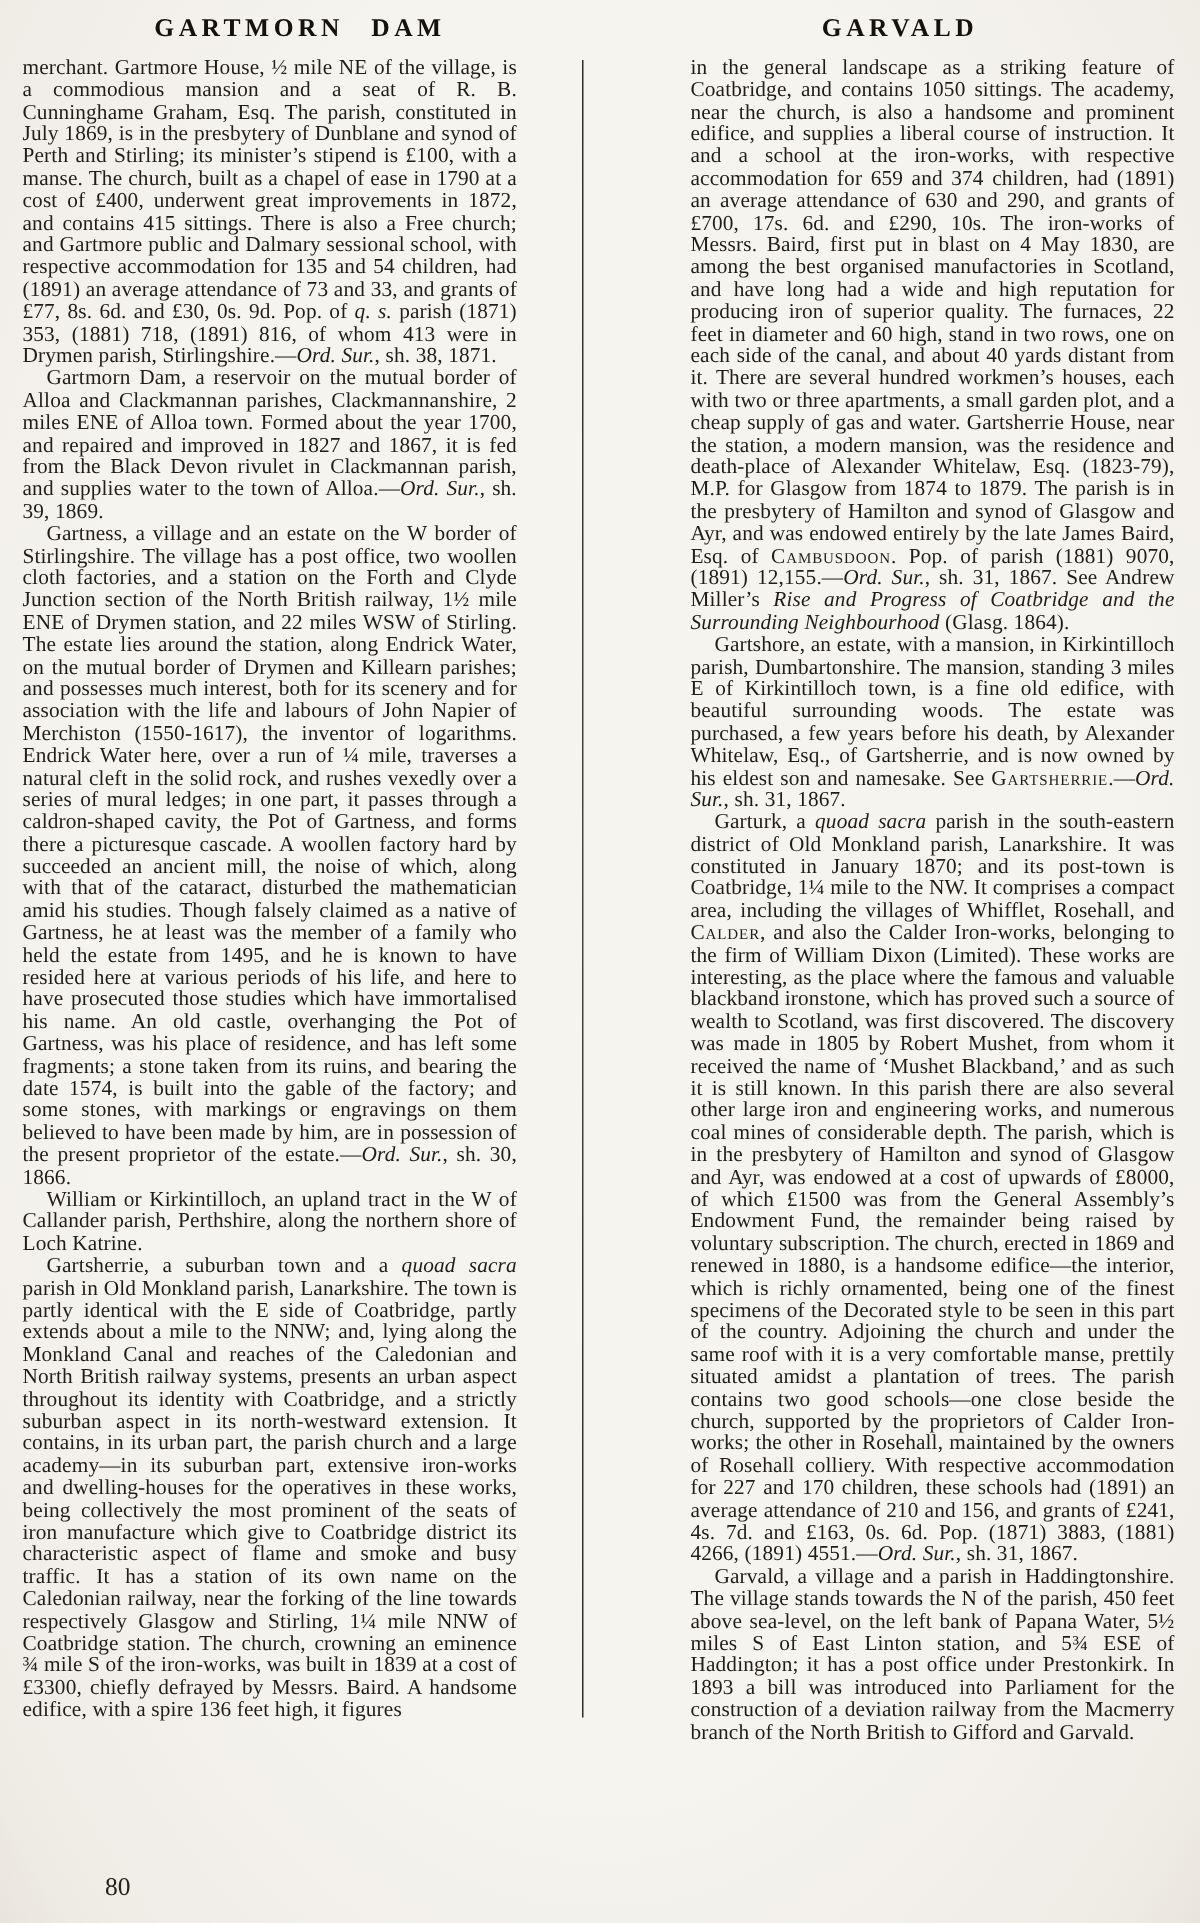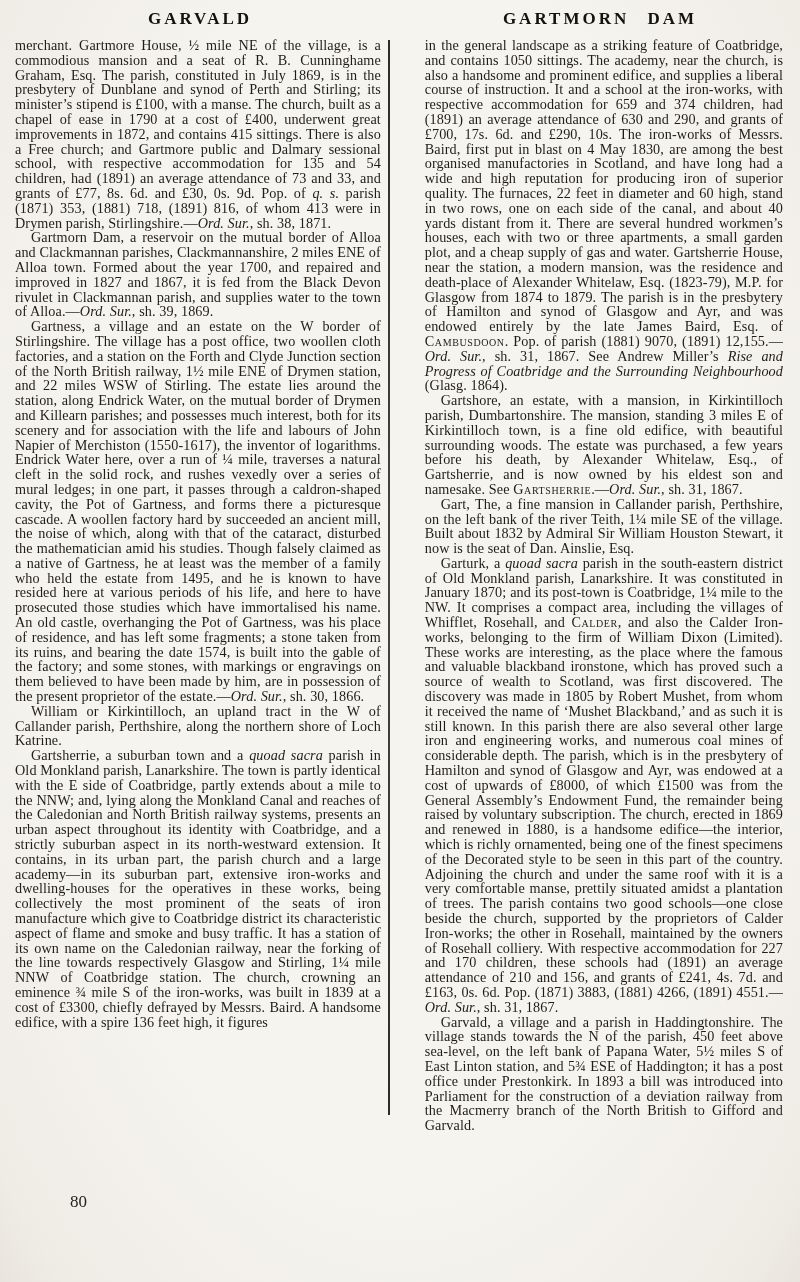--- a/index.html
+++ b/index.html
@@ -25,20 +25,21 @@
     font-weight:bold;
     font-size:17px;
     letter-spacing:3px;
     word-spacing:11px;
     color:#15120e;
   }
   .columns {
     display:flex;
     align-items:stretch;
     padding:9px 17px 0 15px;
+    gap:36px;
   }
   .col {
     text-align:justify;
     font-size:14.2px;
     line-height:14.8px;
     letter-spacing:0.1px;
     color:#201c17;
   }
   .col-left  { width:384px; padding-right:7px; }
   .col-right { width:376px; padding-left:11px;margin-left:24px; }
@@ -48,44 +49,43 @@
     margin-top:2px;
     margin-bottom:18px;
   }
   .col p { margin:0; text-indent:16px; }
   .col p.noindent { text-indent:0; }
   .seg-bold { font-weight:normal; }
   .seg-italic { font-style:italic; }
   .seg-smallcaps { font-variant:small-caps; letter-spacing:0.6px; }
   .page-number {
     position:absolute;
-    left:70px; top:1192px;
+    left:70px; top:1248px;
     font-size:17px;
     color:#25211b;
   }
 </style>
 </head>
 <body>
 
 <div class="page">
   <div class="running-heads">
+    <div class="running-head">GARTMORN DAM</div>
     <div class="running-head">GARVALD</div>
-    <div class="running-head">GARTMORN DAM</div>
   </div>
   <div class="columns">
     <div class="col col-left" id="col-left">
         <p class="noindent"><span class="seg-plain">merchant. Gartmore House, ½ mile NE of the village, is a commodious mansion and a seat of R. B. Cunninghame Graham, Esq. The parish, constituted in July 1869, is in the presbytery of Dunblane and synod of Perth and Stirling; its minister’s stipend is £100, with a manse. The church, built as a chapel of ease in 1790 at a cost of £400, underwent great improvements in 1872, and contains 415 sittings. There is also a Free church; and Gartmore public and Dalmary sessional school, with respective accommodation for 135 and 54 children, had (1891) an average attendance of 73 and 33, and grants of £77, 8s. 6d. and £30, 0s. 9d. Pop. of </span><span class="seg-italic">q. s.</span><span class="seg-plain"> parish (1871) 353, (1881) 718, (1891) 816, of whom 413 were in Drymen parish, Stirlingshire.—</span><span class="seg-italic">Ord. Sur.</span><span class="seg-plain">, sh. 38, 1871.</span></p>
         <p><span class="seg-bold">Gartmorn Dam,</span><span class="seg-plain"> a reservoir on the mutual border of Alloa and Clackmannan parishes, Clackmannanshire, 2 miles ENE of Alloa town. Formed about the year 1700, and repaired and improved in 1827 and 1867, it is fed from the Black Devon rivulet in Clackmannan parish, and supplies water to the town of Alloa.—</span><span class="seg-italic">Ord. Sur.</span><span class="seg-plain">, sh. 39, 1869.</span></p>
         <p><span class="seg-bold">Gartness,</span><span class="seg-plain"> a village and an estate on the W border of Stirlingshire. The village has a post office, two woollen cloth factories, and a station on the Forth and Clyde Junction section of the North British railway, 1½ mile ENE of Drymen station, and 22 miles WSW of Stirling. The estate lies around the station, along Endrick Water, on the mutual border of Drymen and Killearn parishes; and possesses much interest, both for its scenery and for association with the life and labours of John Napier of Merchiston (1550-1617), the inventor of logarithms. Endrick Water here, over a run of ¼ mile, traverses a natural cleft in the solid rock, and rushes vexedly over a series of mural ledges; in one part, it passes through a caldron-shaped cavity, the Pot of Gartness, and forms there a picturesque cascade. A woollen factory hard by succeeded an ancient mill, the noise of which, along with that of the cataract, disturbed the mathematician amid his studies. Though falsely claimed as a native of Gartness, he at least was the member of a family who held the estate from 1495, and he is known to have resided here at various periods of his life, and here to have prosecuted those studies which have immortalised his name. An old castle, overhanging the Pot of Gartness, was his place of residence, and has left some fragments; a stone taken from its ruins, and bearing the date 1574, is built into the gable of the factory; and some stones, with markings or engravings on them believed to have been made by him, are in possession of the present proprietor of the estate.—</span><span class="seg-italic">Ord. Sur.</span><span class="seg-plain">, sh. 30, 1866.</span></p>
         <p><span class="seg-bold">William</span><span class="seg-plain"> or </span><span class="seg-bold">Kirkintilloch,</span><span class="seg-plain"> an upland tract in the W of Callander parish, Perthshire, along the northern shore of Loch Katrine.</span></p>
         <p><span class="seg-bold">Gartsherrie,</span><span class="seg-plain"> a suburban town and a </span><span class="seg-italic">quoad sacra</span><span class="seg-plain"> parish in Old Monkland parish, Lanarkshire. The town is partly identical with the E side of Coatbridge, partly extends about a mile to the NNW; and, lying along the Monkland Canal and reaches of the Caledonian and North British railway systems, presents an urban aspect throughout its identity with Coatbridge, and a strictly suburban aspect in its north-westward extension. It contains, in its urban part, the parish church and a large academy—in its suburban part, extensive iron-works and dwelling-houses for the operatives in these works, being collectively the most prominent of the seats of iron manufacture which give to Coatbridge district its characteristic aspect of flame and smoke and busy traffic. It has a station of its own name on the Caledonian railway, near the forking of the line towards respectively Glasgow and Stirling, 1¼ mile NNW of Coatbridge station. The church, crowning an eminence ¾ mile S of the iron-works, was built in 1839 at a cost of £3300, chiefly defrayed by Messrs. Baird. A handsome edifice, with a spire 136 feet high, it figures</span></p>
       </div>
     <div class="col-divider"></div>
     <div class="col col-right" id="col-right">
         <p class="noindent"><span class="seg-plain">in the general landscape as a striking feature of Coatbridge, and contains 1050 sittings. The academy, near the church, is also a handsome and prominent edifice, and supplies a liberal course of instruction. It and a school at the iron-works, with respective accommodation for 659 and 374 children, had (1891) an average attendance of 630 and 290, and grants of £700, 17s. 6d. and £290, 10s. The iron-works of Messrs. Baird, first put in blast on 4 May 1830, are among the best organised manufactories in Scotland, and have long had a wide and high reputation for producing iron of superior quality. The furnaces, 22 feet in diameter and 60 high, stand in two rows, one on each side of the canal, and about 40 yards distant from it. There are several hundred workmen’s houses, each with two or three apartments, a small garden plot, and a cheap supply of gas and water. Gartsherrie House, near the station, a modern mansion, was the residence and death-place of Alexander Whitelaw, Esq. (1823-79), M.P. for Glasgow from 1874 to 1879. The parish is in the presbytery of Hamilton and synod of Glasgow and Ayr, and was endowed entirely by the late James Baird, Esq. of </span><span class="seg-smallcaps">Cambusdoon</span><span class="seg-plain">. Pop. of parish (1881) 9070, (1891) 12,155.—</span><span class="seg-italic">Ord. Sur.</span><span class="seg-plain">, sh. 31, 1867. See Andrew Miller’s </span><span class="seg-italic">Rise and Progress of Coatbridge and the Surrounding Neighbourhood</span><span class="seg-plain"> (Glasg. 1864).</span></p>
         <p><span class="seg-bold">Gartshore,</span><span class="seg-plain"> an estate, with a mansion, in Kirkintilloch parish, Dumbartonshire. The mansion, standing 3 miles E of Kirkintilloch town, is a fine old edifice, with beautiful surrounding woods. The estate was purchased, a few years before his death, by Alexander Whitelaw, Esq., of Gartsherrie, and is now owned by his eldest son and namesake. See </span><span class="seg-smallcaps">Gartsherrie</span><span class="seg-plain">.—</span><span class="seg-italic">Ord. Sur.</span><span class="seg-plain">, sh. 31, 1867.</span></p>
-        <p><span class="seg-bold">Gart, The,</span><span class="seg-plain"> a fine mansion in Callander parish, Perthshire, on the left bank of the river Teith, 1¼ mile SE of the village. Built about 1832 by Admiral Sir William Houston Stewart, it now is the seat of Dan. Ainslie, Esq.</span></p>
         <p><span class="seg-bold">Garturk,</span><span class="seg-plain"> a </span><span class="seg-italic">quoad sacra</span><span class="seg-plain"> parish in the south-eastern district of Old Monkland parish, Lanarkshire. It was constituted in January 1870; and its post-town is Coatbridge, 1¼ mile to the NW. It comprises a compact area, including the villages of Whifflet, Rosehall, and </span><span class="seg-smallcaps">Calder</span><span class="seg-plain">, and also the Calder Iron-works, belonging to the firm of William Dixon (Limited). These works are interesting, as the place where the famous and valuable blackband ironstone, which has proved such a source of wealth to Scotland, was first discovered. The discovery was made in 1805 by Robert Mushet, from whom it received the name of ‘Mushet Blackband,’ and as such it is still known. In this parish there are also several other large iron and engineering works, and numerous coal mines of considerable depth. The parish, which is in the presbytery of Hamilton and synod of Glasgow and Ayr, was endowed at a cost of upwards of £8000, of which £1500 was from the General Assembly’s Endowment Fund, the remainder being raised by voluntary subscription. The church, erected in 1869 and renewed in 1880, is a handsome edifice—the interior, which is richly ornamented, being one of the finest specimens of the Decorated style to be seen in this part of the country. Adjoining the church and under the same roof with it is a very comfortable manse, prettily situated amidst a plantation of trees. The parish contains two good schools—one close beside the church, supported by the proprietors of Calder Iron-works; the other in Rosehall, maintained by the owners of Rosehall colliery. With respective accommodation for 227 and 170 children, these schools had (1891) an average attendance of 210 and 156, and grants of £241, 4s. 7d. and £163, 0s. 6d. Pop. (1871) 3883, (1881) 4266, (1891) 4551.—</span><span class="seg-italic">Ord. Sur.</span><span class="seg-plain">, sh. 31, 1867.</span></p>
         <p><span class="seg-bold">Garvald,</span><span class="seg-plain"> a village and a parish in Haddingtonshire. The village stands towards the N of the parish, 450 feet above sea-level, on the left bank of Papana Water, 5½ miles S of East Linton station, and 5¾ ESE of Haddington; it has a post office under Prestonkirk. In 1893 a bill was introduced into Parliament for the construction of a deviation railway from the Macmerry branch of the North British to Gifford and Garvald.</span></p>
       </div>
   </div>
   <div class="page-number">80</div>
 </div>
 
 </body></html>

